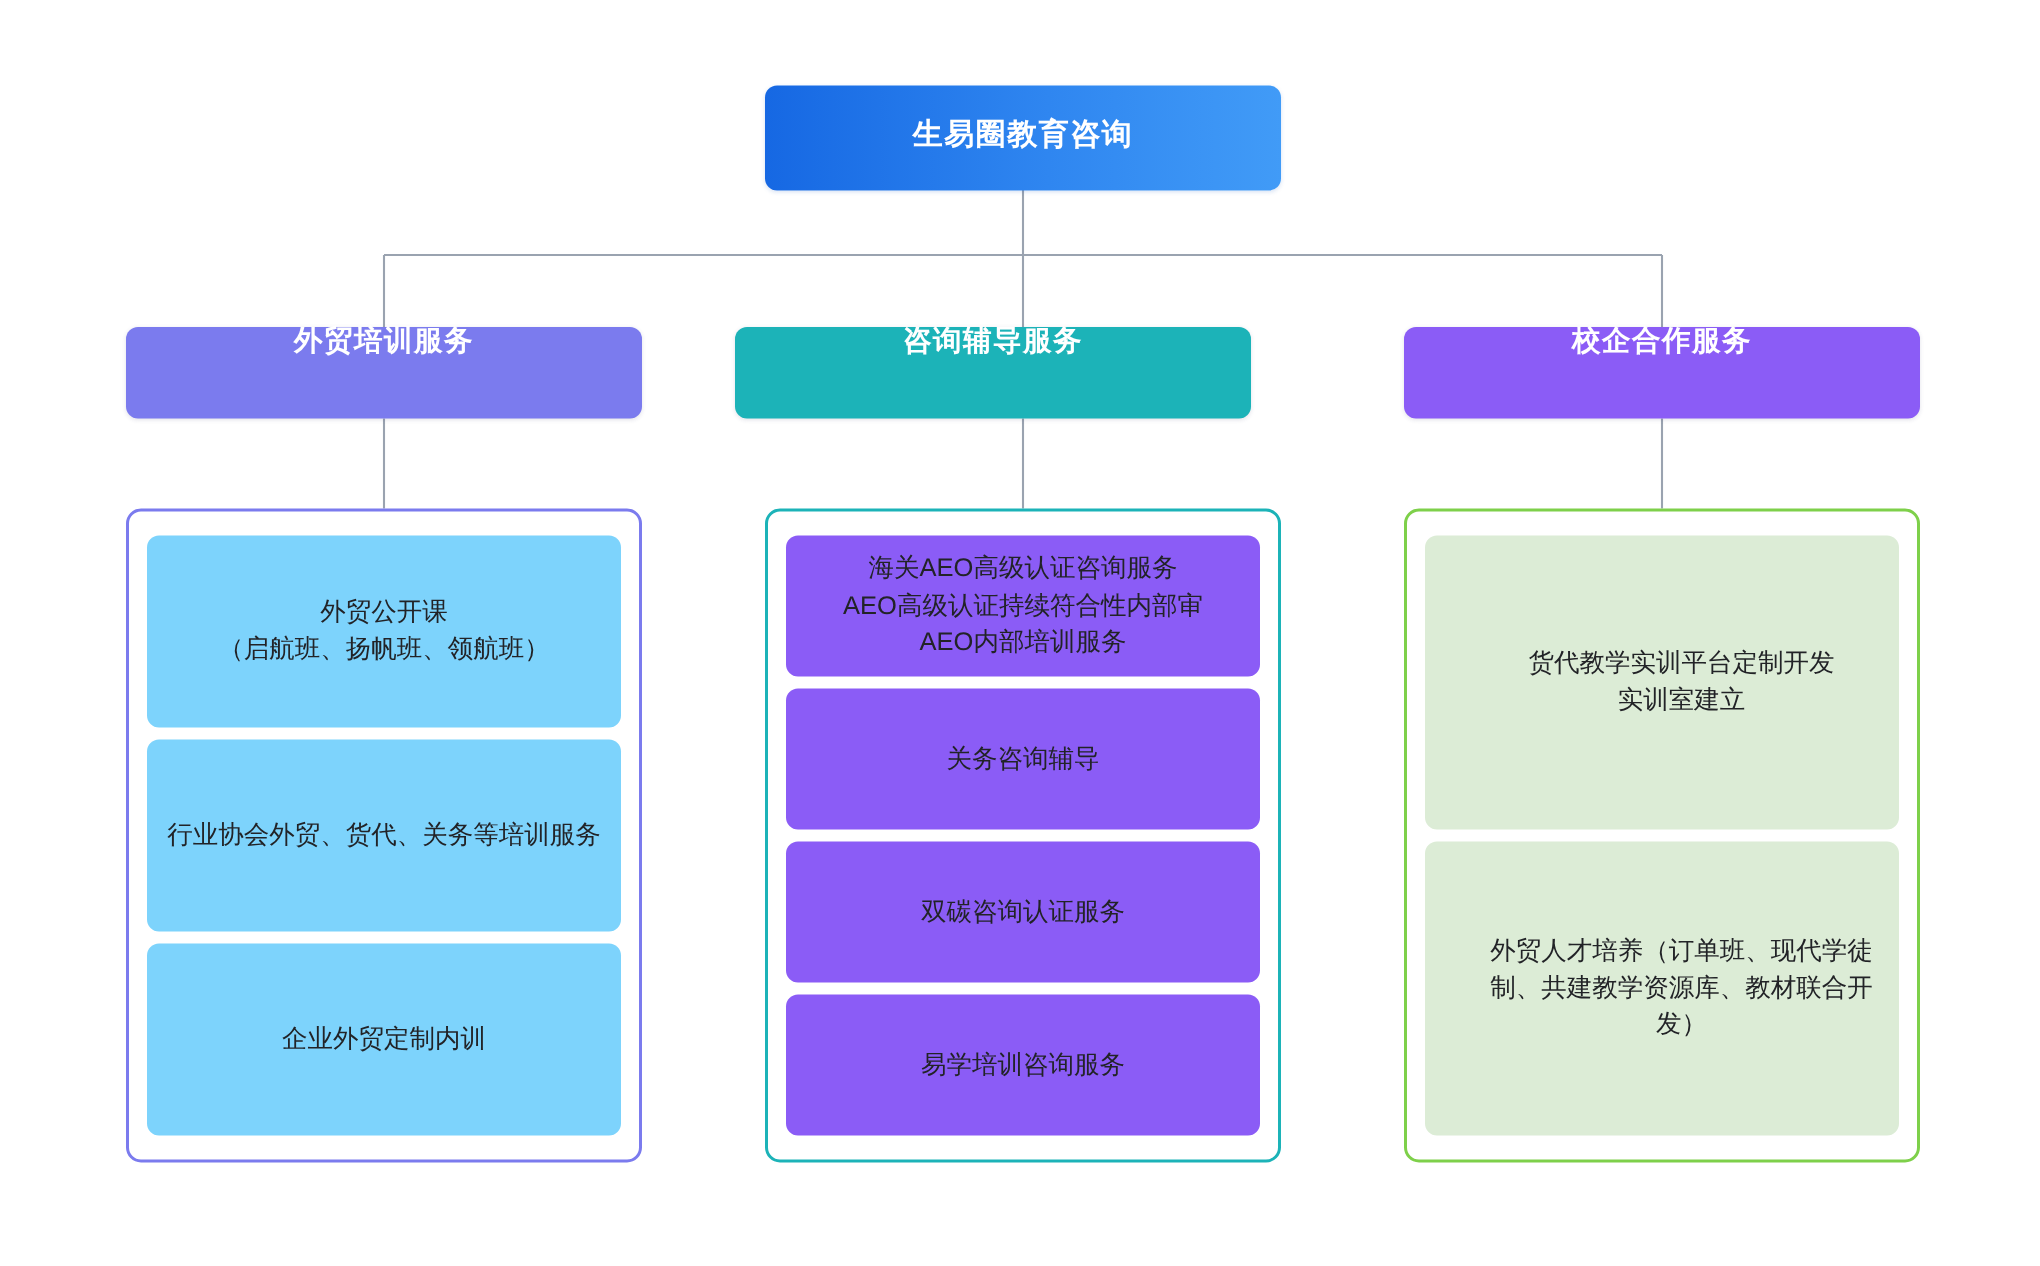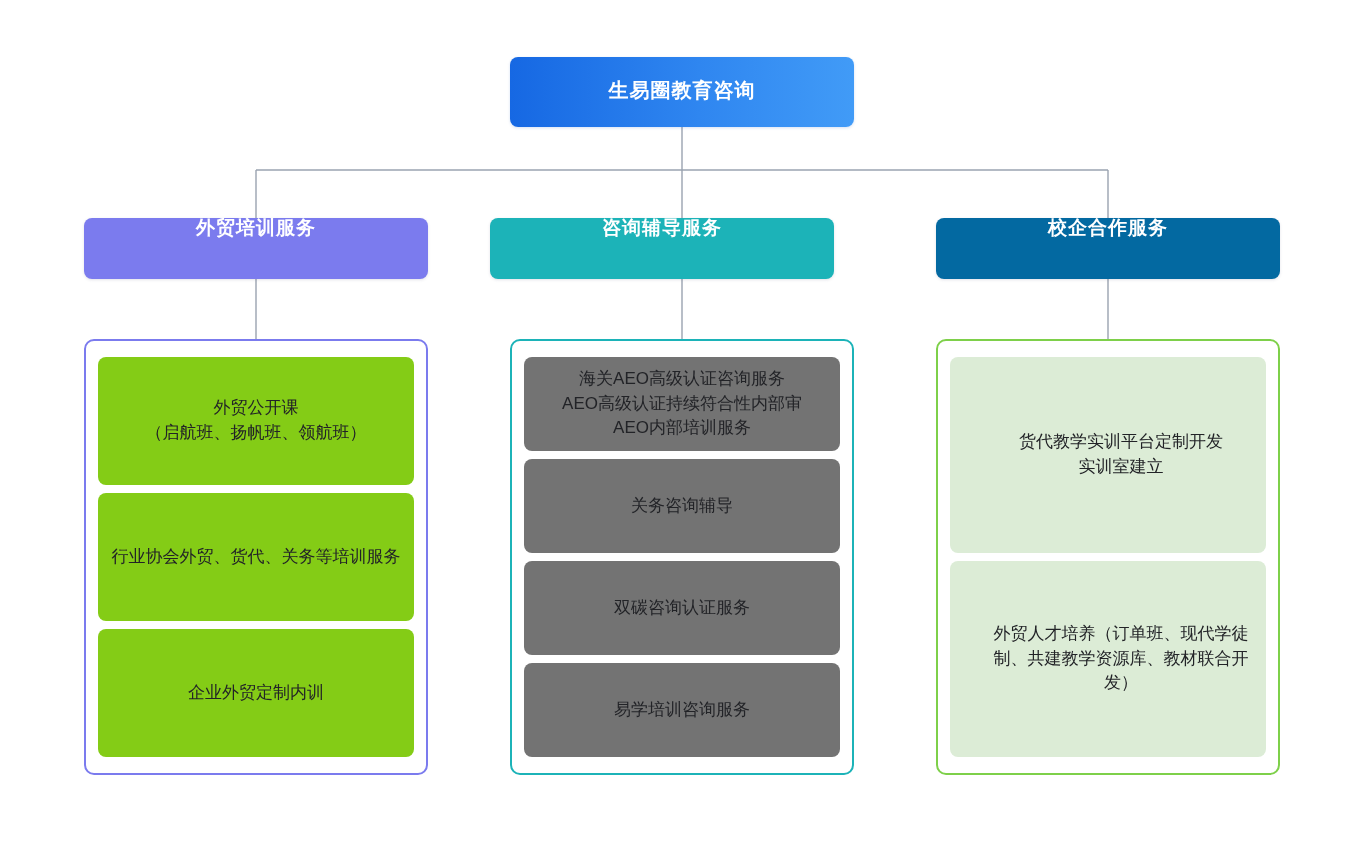--- a/index.html
+++ b/index.html
@@ -80,21 +80,21 @@
   .branch-header .header-title {
     color: #ffffff;
     font-size: 19px;
     font-weight: bold;
     letter-spacing: 1px;
     line-height: 1;
   }
 
   .branch-a .branch-header { background: #7b7bee; }
   .branch-b .branch-header { background: #1cb3b8; }
-  .branch-c .branch-header { background: #0369a1; }
+  .branch-c .branch-header { background: #8b5cf6; }
 
   
   .items-panel {
     position: absolute;
     top: 339px;
     width: 344px;
     height: 436px;
     border-radius: 10px;
     border: 2px solid #7b7bee;
     box-sizing: border-box;
@@ -117,22 +117,22 @@
     align-items: center;
     justify-content: center;
     text-align: center;
     padding: 6px 10px;
     box-sizing: border-box;
     font-size: 17px;
     color: #222327;
     line-height: 1.45;
     white-space: pre-line;
   }
-  .panel-a .item-card { background: #84cc16; }
-  .panel-b .item-card { background: #737373; }
+  .panel-a .item-card { background: #7dd3fc; }
+  .panel-b .item-card { background: #8b5cf6; }
   .panel-c .item-card { background: #dcecd6; padding-left: 36px; }
 </style>
 </head>
 <body>
 
 <div id="chart-root">
 
   <svg class="connectors" viewBox="0 0 1360 844" width="1360" height="844">
 
     <line x1="682" y1="120" x2="682" y2="170" stroke="#9aa3b0" stroke-width="1.4"></line>

